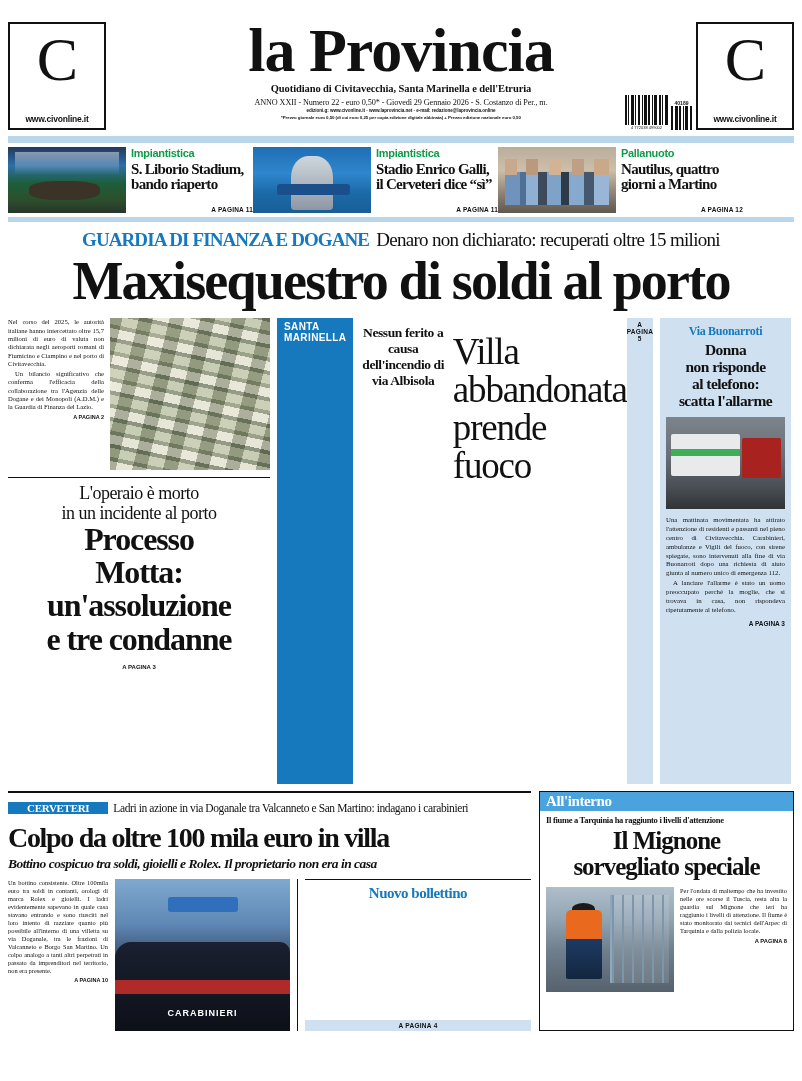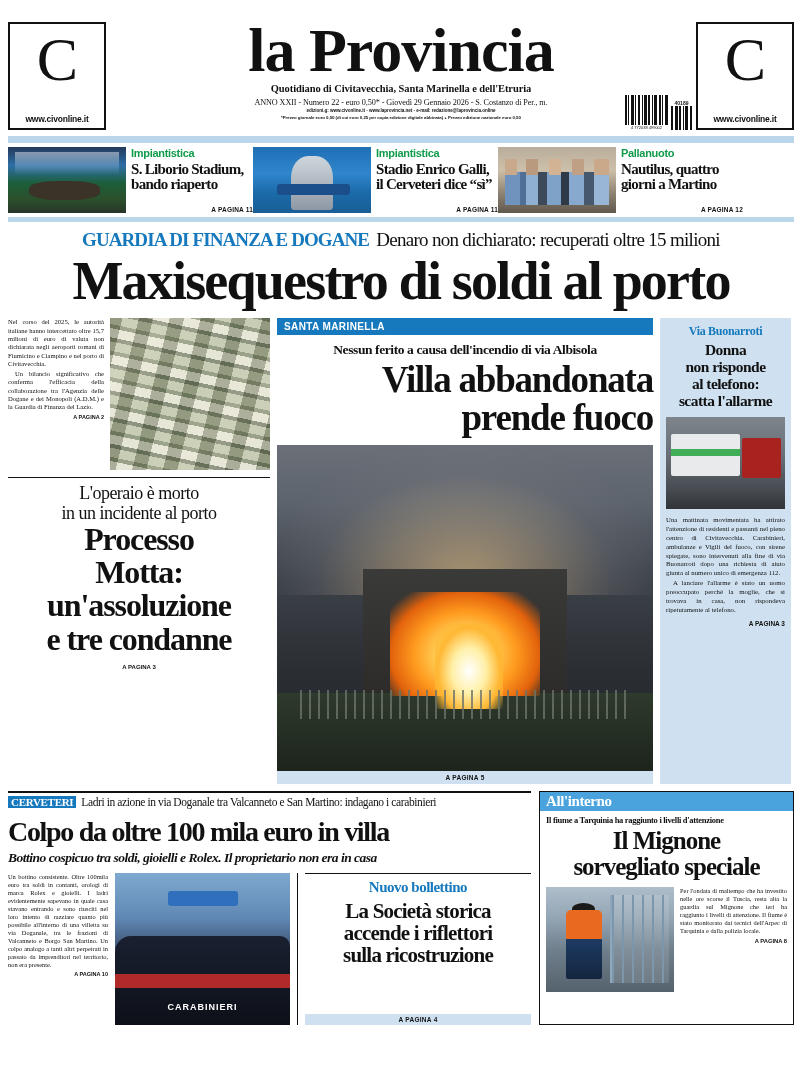--- a/index.html
+++ b/index.html
@@ -71,21 +71,21 @@
   .lead-sub { font-family: "Liberation Serif", serif; font-size: 19px; letter-spacing: -.7px; }
   .lead-title {
     font-family: "Liberation Serif", serif; font-weight: 700;
     font-size: 54px; text-align: center; line-height: 1.02; letter-spacing: -1.8px;
     margin-top: 2px;
   }
 
   
   .main-grid { display: flex; gap: 7px; margin-top: 9px; height: 466px; }
   .col-left { width: 262px; display: flex; flex-direction: column; }
-  .col-mid { width: 376px; display: flex; flex-direction: column; }
+  .col-mid { width: 376px; display: flex; flex-direction: row; }
   .col-right { width: 131px; background: #cfe1f0; display: flex; flex-direction: column; padding: 6px 6px 16px 6px; }
 
   .left-top { display: flex; gap: 6px; height: 152px; }
   .brief { width: 96px; font-family: "Liberation Serif", serif; font-size: 6.6px; line-height: 1.28; text-align: justify; }
   .brief p { margin-bottom: 1px; }
   .brief .indent { text-indent: 7px; }
   .brief-page { font-family: "Liberation Sans", sans-serif; font-weight: 700; font-size: 5.5px; text-align: right; display: block; margin-top: 2px; }
   .money-img { flex: 1; background: linear-gradient(135deg,#8d8f74 0%,#b9b89a 20%,#7f8a6d 45%,#a7a98a 70%,#6f7a60 100%); position: relative; overflow: hidden; }
   .money-img::before {
     content:""; position:absolute; inset:0;
@@ -98,21 +98,21 @@
 
   .left-rule { height: 1px; background: #111; margin: 7px 0 6px 0; }
   .left-story { text-align: center; }
   .ls-kicker { font-family: "Liberation Serif", serif; font-size: 18px; line-height: 1.08; letter-spacing: -.5px; }
   .ls-head { font-family: "Liberation Serif", serif; font-weight: 700; font-size: 32px; line-height: 1.04; letter-spacing: -1.1px; margin-top: 0; }
   .ls-page { font-family: "Liberation Sans", sans-serif; font-weight: 700; font-size: 6px; margin-top: 8px; }
 
   
   .mid-bar { background: #1679bd; color: #fff; font-family: "Liberation Sans", sans-serif; font-weight: 700; font-size: 10px; padding: 3px 7px 3px 7px; letter-spacing: .4px; }
   .mid-kicker { font-family: "Liberation Serif", serif; font-weight: 700; font-size: 13.5px; text-align: center; margin-top: 7px; letter-spacing: -.4px; }
-  .mid-head { font-family: "Liberation Serif", serif; font-weight: 700; font-size: 37px; text-align: right; line-height: 1.03; letter-spacing: -1.2px; margin-top: 3px; }
+  .mid-head { font-family: "Liberation Serif", serif; font-weight: 400; font-size: 37px; text-align: left; line-height: 1.03; letter-spacing: -1.2px; margin-top: 15px; }
   .fire-img {
     flex: 1; margin-top: 8px; position: relative; overflow: hidden;
     background: linear-gradient(180deg,#6b7078 0%,#5c636c 18%,#3c4148 42%,#2a2d32 70%,#23262a 100%);
   }
   .fire-img .smoke { position:absolute; left:0; top:0; width:100%; height:46%;
     background: radial-gradient(ellipse at 50% 90%, rgba(255,210,140,.55), rgba(120,120,125,.25) 55%, rgba(90,95,100,0) 75%); }
   .fire-img .house { position:absolute; left:23%; top:38%; width:54%; height:40%;
     background: linear-gradient(180deg,#3a3a38 0%,#2c2b29 100%); }
   .fire-img .blaze { position:absolute; left:30%; top:45%; width:40%; height:32%;
     background: radial-gradient(ellipse at 50% 60%, #fff3c4 0%, #ffcf57 26%, #ff9b1f 48%, #e2620c 70%, rgba(120,40,5,0) 88%);
@@ -138,21 +138,21 @@
   .rc-body p { margin-bottom: 1px; }
   .rc-body .indent { text-indent: 7px; }
   .rc-page { font-family: "Liberation Sans", sans-serif; font-weight: 700; font-size: 6.5px; text-align: right; margin-top: 5px; }
 
   
   .lower { display: flex; gap: 8px; margin-top: 7px; }
   .lower-left { width: 523px; }
   .lower-right { width: 255px; border: 1px solid #111; padding: 0; }
 
   .cerv-kicker-row { display: flex; align-items: baseline; gap: 5px; border-top: 2px solid #111; padding-top: 3px; }
-  .cerv-tag { font-family: "Liberation Serif", serif; font-weight: 700; font-size: 11px; color: #fff; background: #1679bd; padding: 0 3px; letter-spacing: -.3px; }
+  .cerv-tag { font-family: "Liberation Serif", serif; font-weight: 700; font-size: 11px; color: #fff; background: #1679bd; padding: 0 19px; letter-spacing: -.3px; margin-top: 6px; }
   .cerv-sub { font-family: "Liberation Serif", serif; font-size: 11.5px; letter-spacing: -.4px; }
   .cerv-head { font-family: Liberation Serif, serif; font-weight: 700; font-size: 28px; line-height: 1.02; letter-spacing: -1.3px; margin-top: 10px; }
   .cerv-deck { font-family: "Liberation Serif", serif; font-style: italic; font-weight: 700; font-size: 13.5px; letter-spacing: -.5px; margin-top: 3px; }
 
   .cerv-body-row { display: flex; gap: 7px; margin-top: 7px; }
   .cerv-brief { width: 100px; font-family: "Liberation Serif", serif; font-size: 6.4px; line-height: 1.26; text-align: justify; }
   .cc-img { width: 175px; height: 152px; position: relative; overflow: hidden;
     background: linear-gradient(180deg,#7fa9cf 0%,#5f87b4 30%,#2c3a52 60%,#14161c 100%); }
   .cc-img .car { position:absolute; left:0; bottom:0; width:100%; height:58%;
     background: linear-gradient(180deg,#1a2030 0%,#0d1018 100%); border-radius: 16px 10px 0 0; }
@@ -392,25 +392,20 @@
         <div class="cc-img">
           <div class="roof"></div>
           <div class="car"></div>
           <div class="stripe"></div>
           <div class="word">CARABINIERI</div>
         </div>
 
         <div class="boll">
           <div class="boll-rule"></div>
           <div class="boll-kicker">Nuovo bollettino</div>
-          <div class="boll-head">
-            <span>La Società storica</span><br>
-            <span>accende i riflettori</span><br>
-            <span>sulla ricostruzione</span>
-          </div>
           <div class="boll-page">A PAGINA 4</div>
         </div>
       </div>
     </div>
 
     <div class="lower-right">
       <div class="ai-bar">All'interno</div>
       <div class="ai-sub">Il fiume a Tarquinia ha raggiunto i livelli d'attenzione</div>
       <div class="ai-head">
         <span>Il Mignone</span><br>

